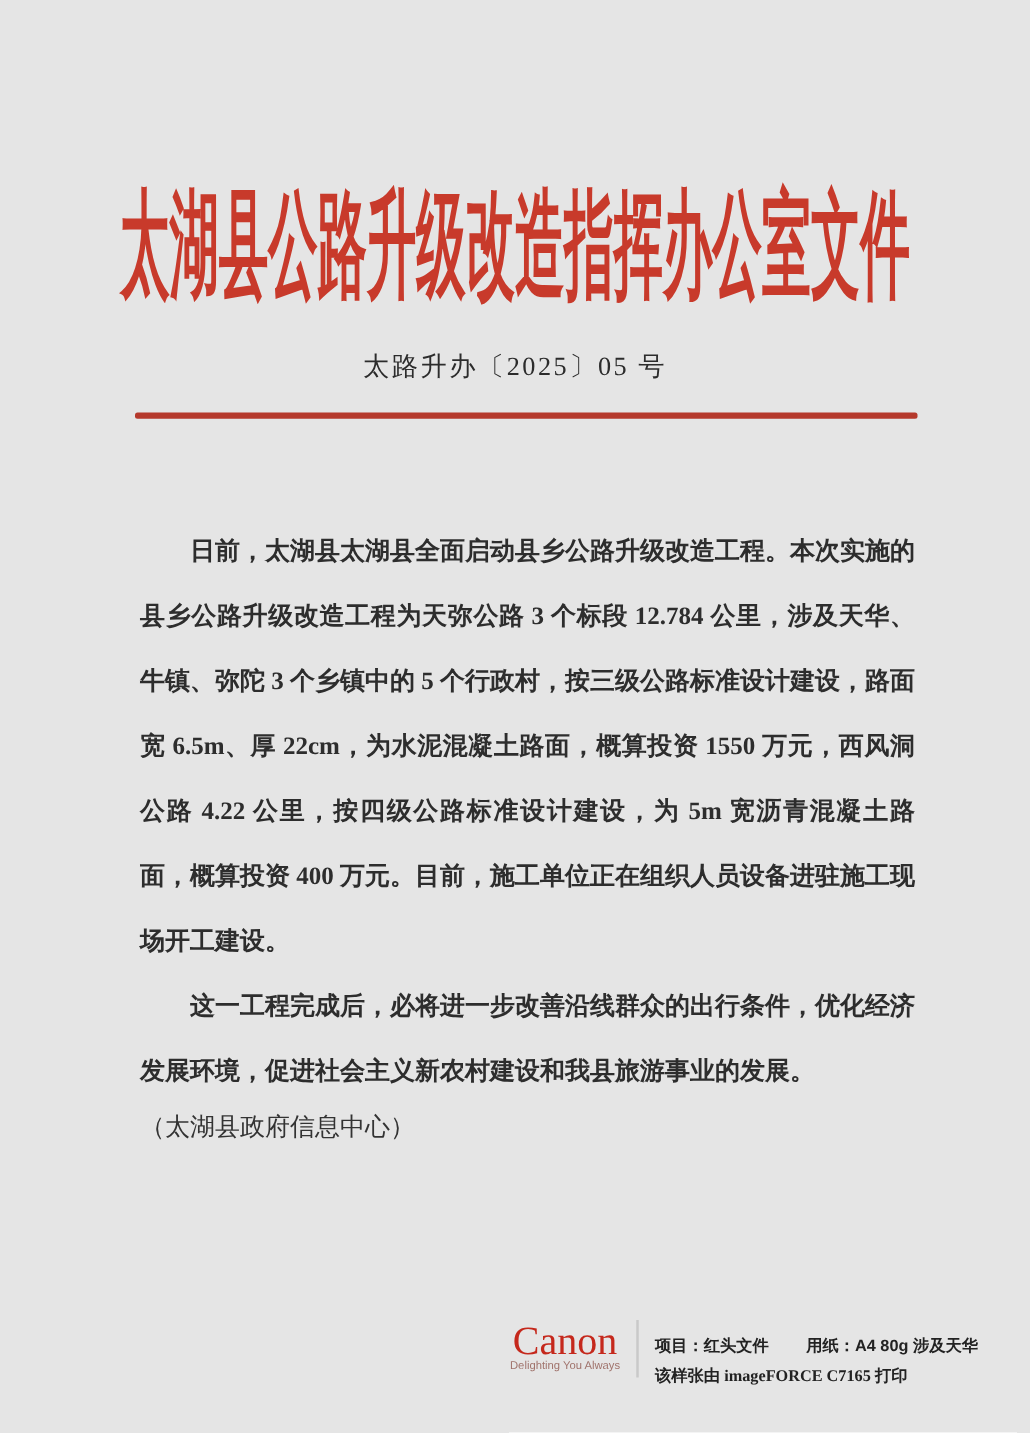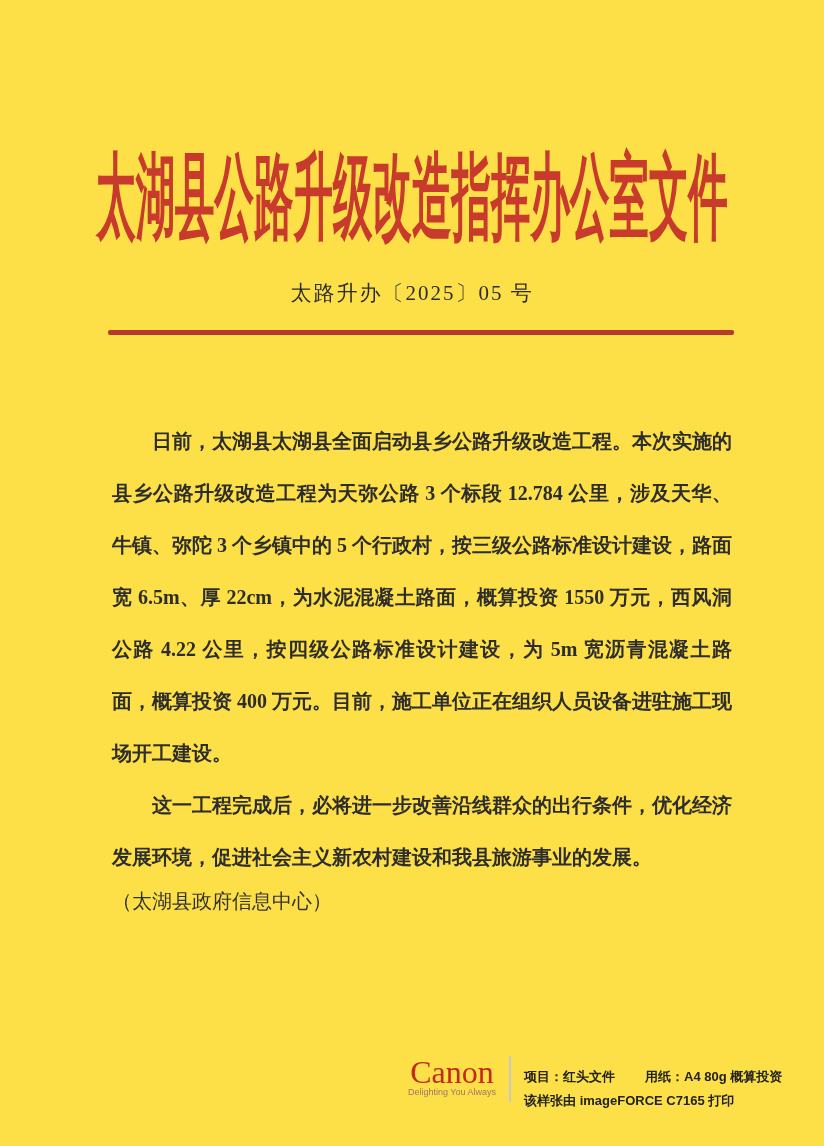--- a/index.html
+++ b/index.html
@@ -7,21 +7,21 @@
     margin: 0;
     padding: 0;
     background: #ffffff;
     font-family: "Liberation Serif", serif;
   }
   .page {
     position: relative;
     width: 824px;
     height: 1146px;
     margin: 0 auto;
-    background: #fde047;
+    background: #e5e5e5;
     overflow: hidden;
   }
 
   
   .title-wrap {
     position: absolute;
     top: 142px;
     left: 0;
     width: 824px;
     height: 110px;
@@ -130,20 +130,21 @@
   }
   .footer-line1 {
     display: flex;
     gap: 30px;
     margin-bottom: 11px;
     white-space: nowrap;
     margin-top: 20px;
   }
   .footer-line2 {
     white-space: nowrap;
+    font-family: Liberation Serif, serif;
   }
 </style>
 </head>
 <body>
 
 <div class="page">
 
   <div class="title-wrap">
     <div class="title">太湖县公路升级改造指挥办公室文件</div>
   </div>
@@ -161,19 +162,19 @@
 
   <div class="print-footer">
     <div class="canon-logo">
       <div class="canon-word">Canon</div>
       <div class="canon-tag">Delighting You Always</div>
     </div>
     <div class="footer-divider"></div>
     <div class="footer-info">
       <div class="footer-line1">
         <span>项目：红头文件</span>
-        <span>用纸：A4 80g 概算投资</span>
+        <span>用纸：A4 80g 涉及天华</span>
       </div>
       <div class="footer-line2">该样张由 imageFORCE C7165 打印</div>
     </div>
   </div>
 
 </div>
 
 </body></html>

